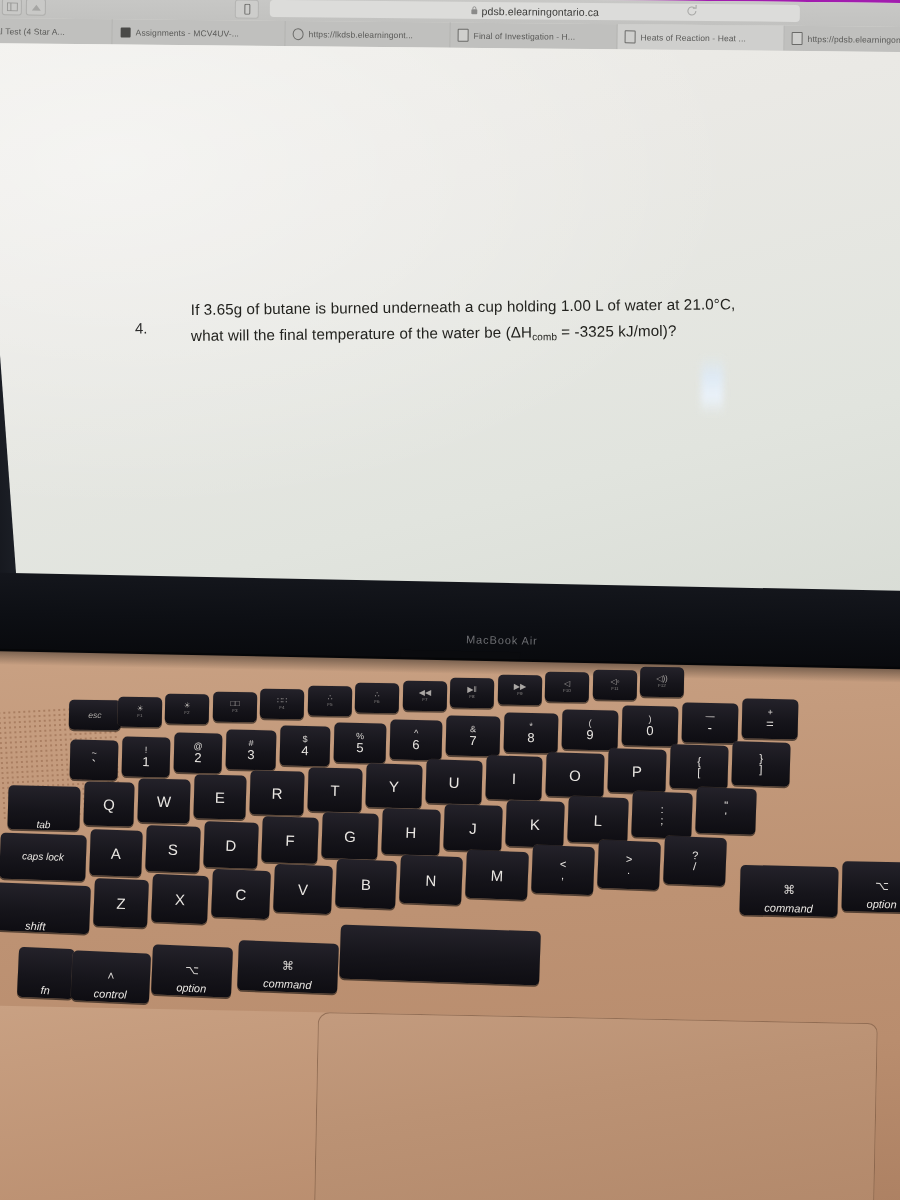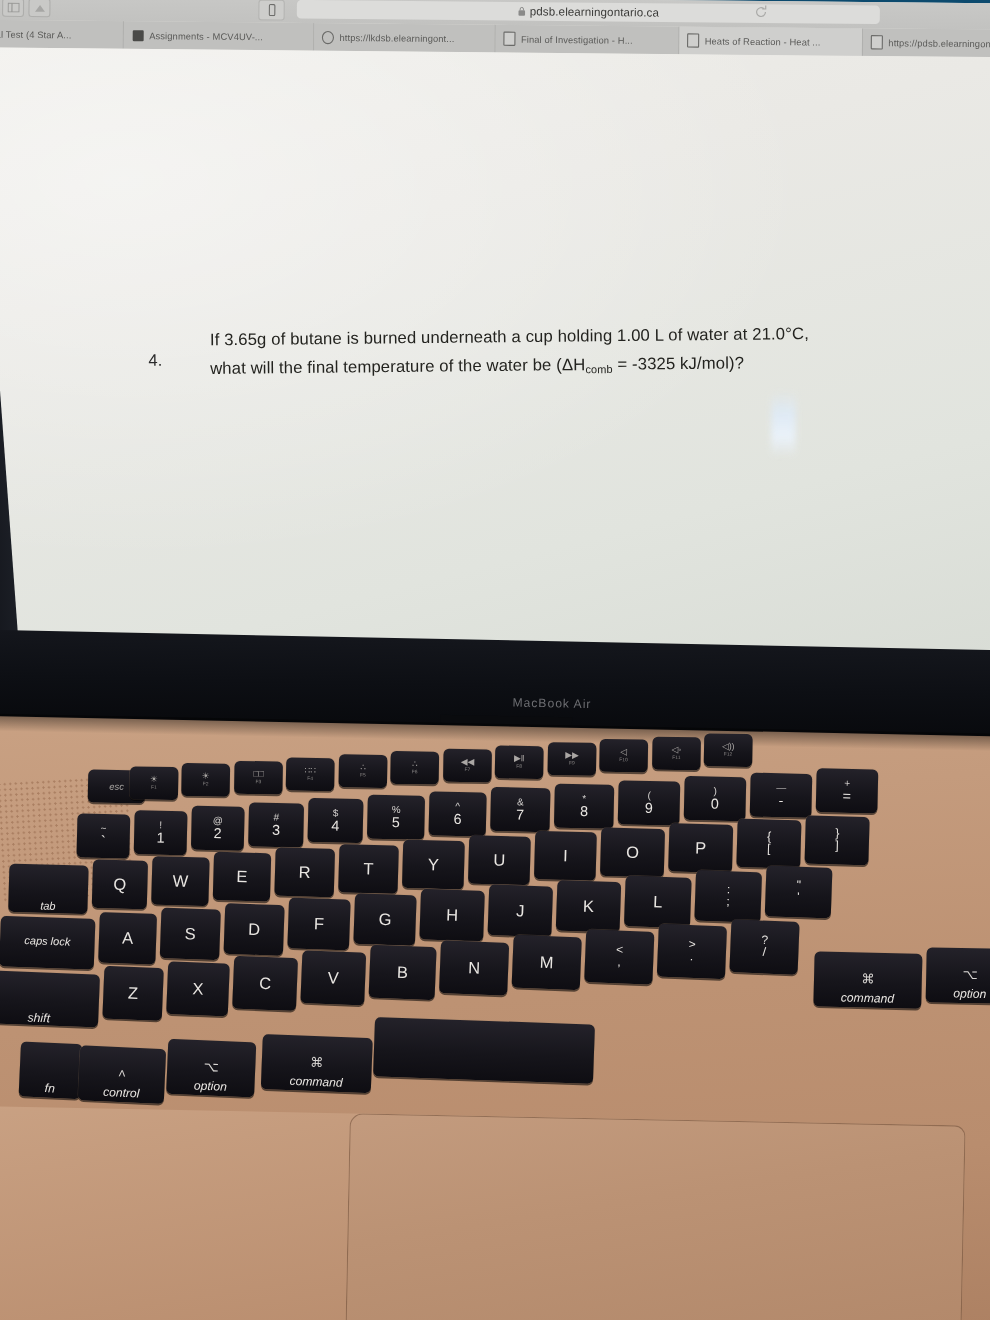--- a/index.html
+++ b/index.html
@@ -5,21 +5,21 @@
   html,body{margin:0;padding:0;}
   body{
     width:900px;height:1200px;overflow:hidden;position:relative;
     background:#b98e6d;
     font-family:"Liberation Sans", sans-serif;
   }
 
   
   #screen{
     position:absolute;left:0;top:0;width:900px;height:610px;
-    background:#0c4a6e;
+    background:#a21caf;
     overflow:hidden;
   }
   
   #screen-inner{
     position:absolute;left:-30px;top:-6px;width:960px;height:640px;
     background:linear-gradient(160deg,#eceae4 0%,#e8e8e3 40%,#dfe2dc 75%,#d9ddd6 100%);
     transform:rotate(0.55deg);
     transform-origin:0 0;
   }
 
@@ -296,21 +296,21 @@
 <div class="mba-label">MacBook Air</div>
 
 <div id="base"></div>
 <div class="hinge-shadow"></div>
 <div class="speaker-l"></div>
 
 <div id="palm-left"></div>
 <div id="trackpad"></div>
 
 <div id="keys">
-    <div class="key fn" style="left: 80px; top: 700px; width: 52px; height: 30px; transform: rotate(1deg);">
+    <div class="key fn" style="left: 69px; top: 700px; width: 52px; height: 30px; transform: rotate(1deg);">
       <span class="lbl" style="font-size: 8.5px; font-style: italic;">esc</span>
     </div>
     <div class="key fn" style="left: 117.5px; top: 697.231px; width: 44px; height: 30px; transform: rotate(1deg);">
       <span class="lbl"><span class="glyph">☀</span><span class="fnum">F1</span></span>
     </div>
     <div class="key fn" style="left: 165px; top: 694.462px; width: 44px; height: 30px; transform: rotate(1deg);">
       <span class="lbl"><span class="glyph">☀</span><span class="fnum">F2</span></span>
     </div>
     <div class="key fn" style="left: 212.5px; top: 691.692px; width: 44px; height: 30px; transform: rotate(1deg);">
       <span class="lbl"><span class="glyph">□□</span><span class="fnum">F3</span></span>

